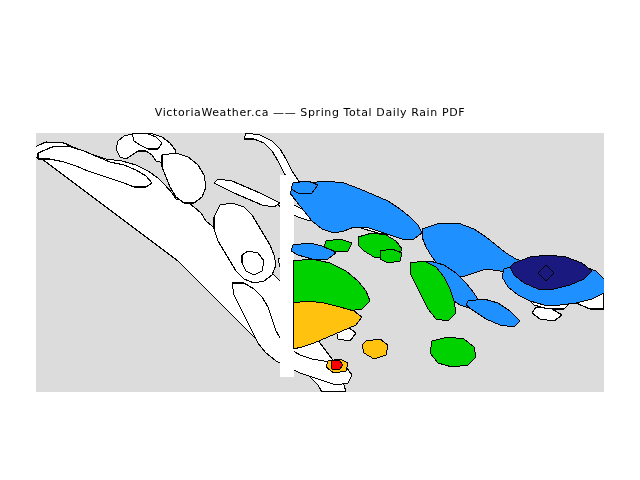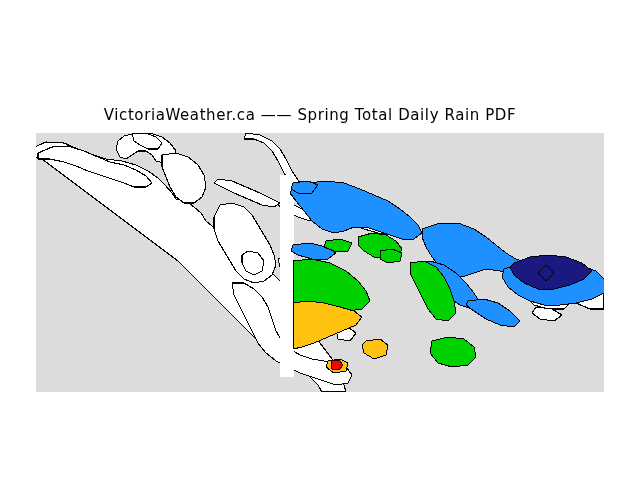--- a/index.html
+++ b/index.html
@@ -17,21 +17,21 @@
   }
 
   
   #map-title {
     position: absolute;
     left: 0;
     top: 106px;
     width: 620px;
     text-align: center;
     font-family: "DejaVu Sans", sans-serif;
-    font-size: 15px;
+    font-size: 11px;
     letter-spacing: 0.6px;
     color: #000000;
     white-space: nowrap;
   }
 
   
   #map-panel {
     position: absolute;
     left: 36px;
     top: 133px;

